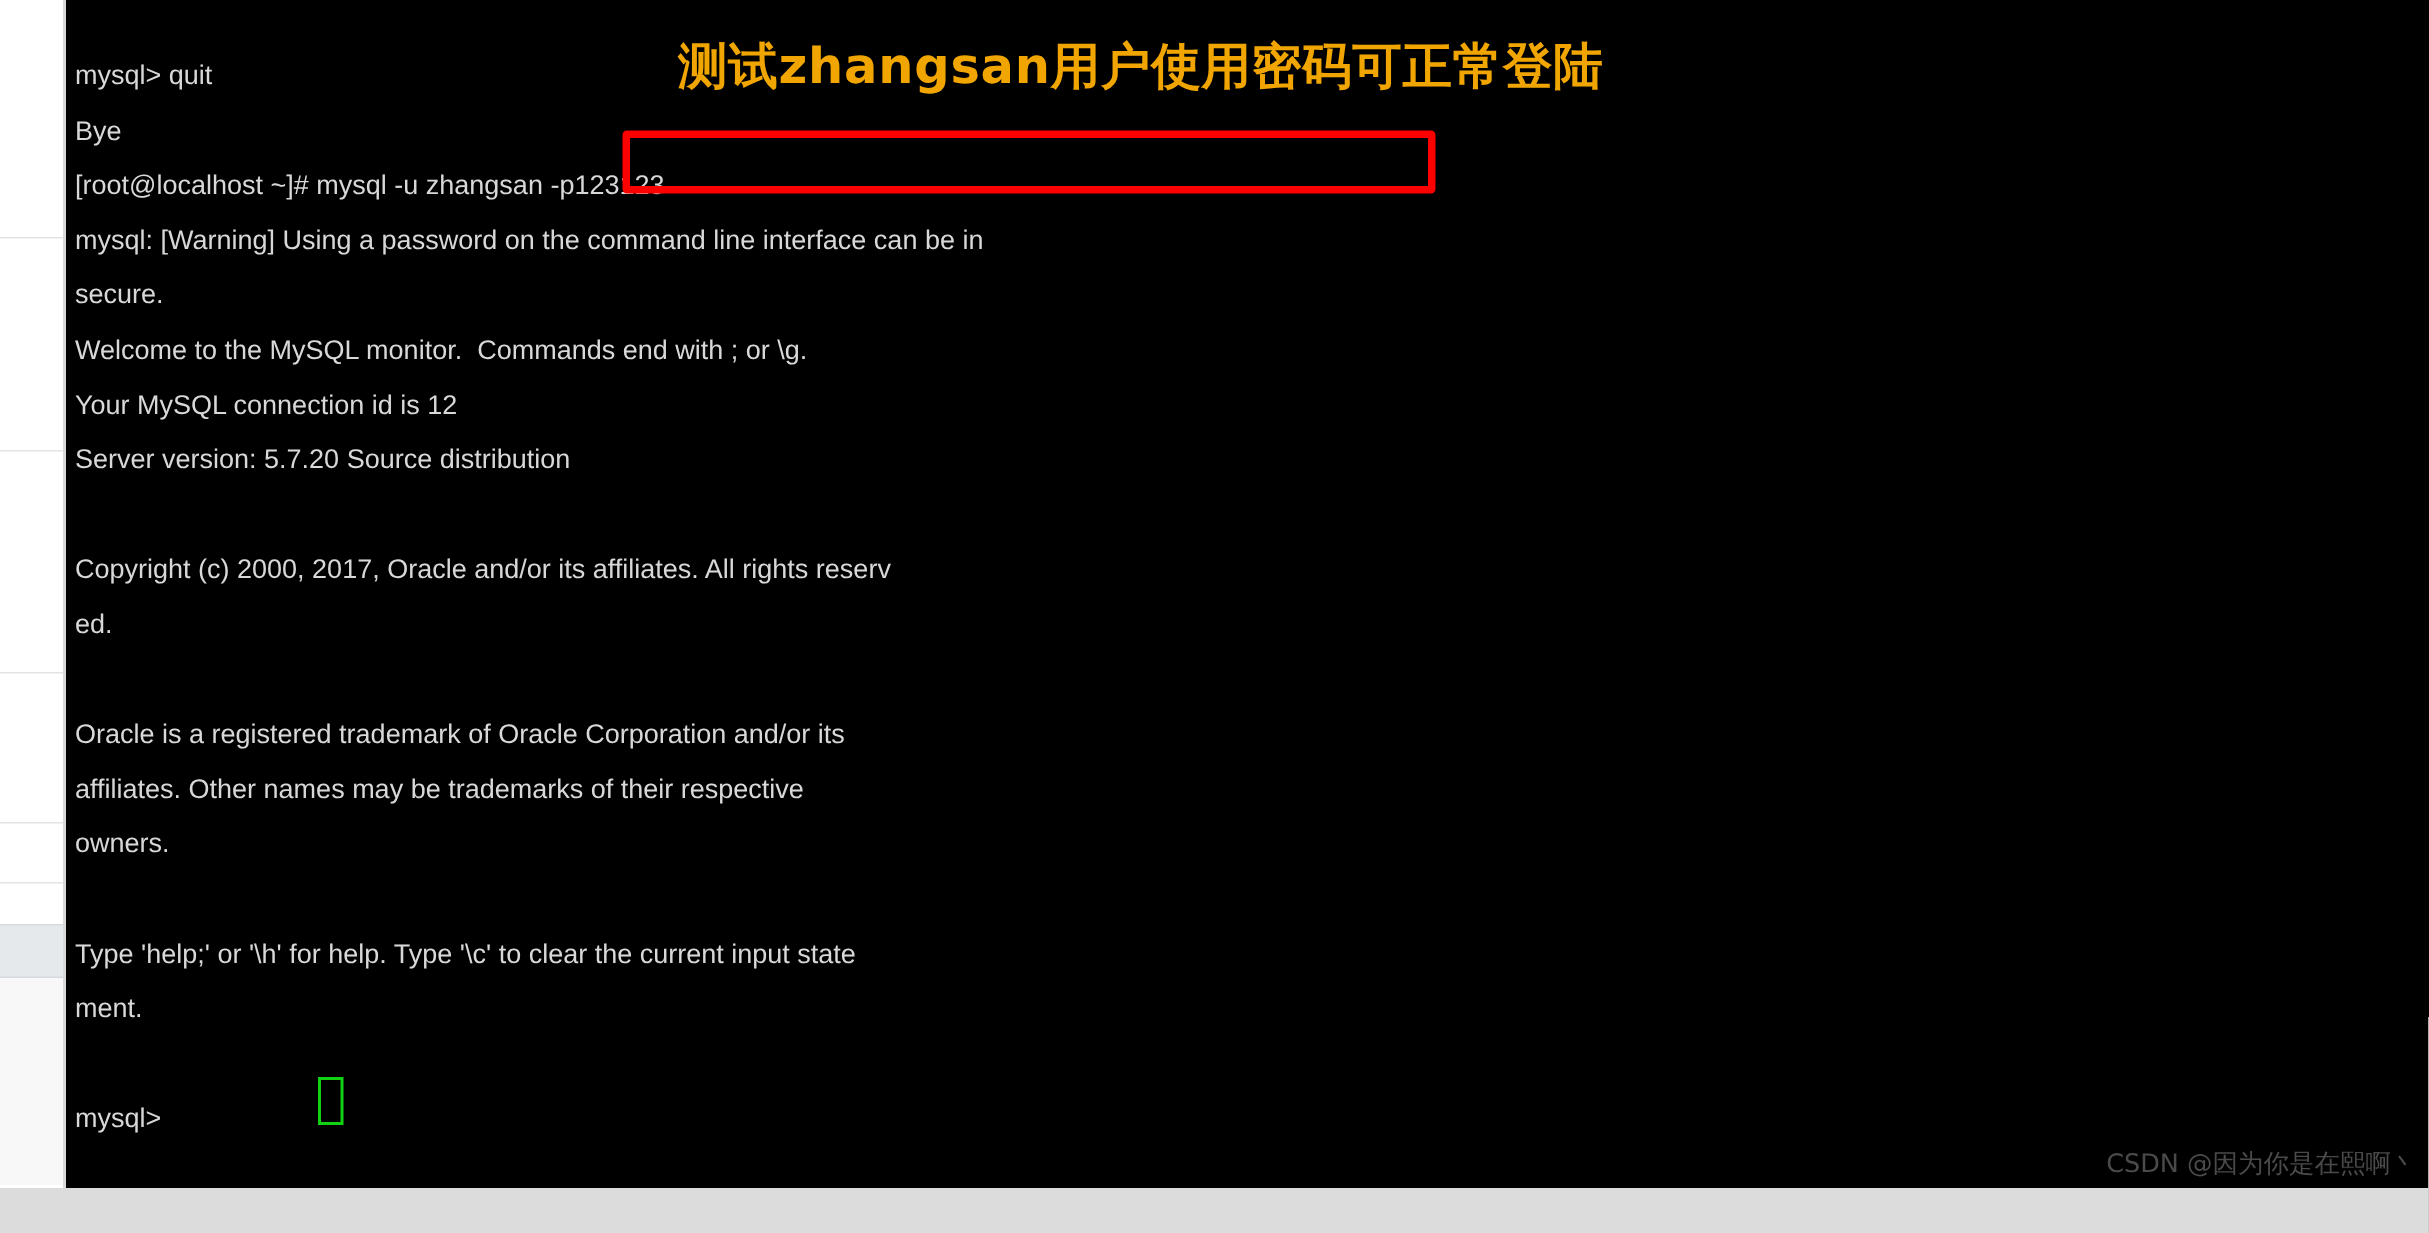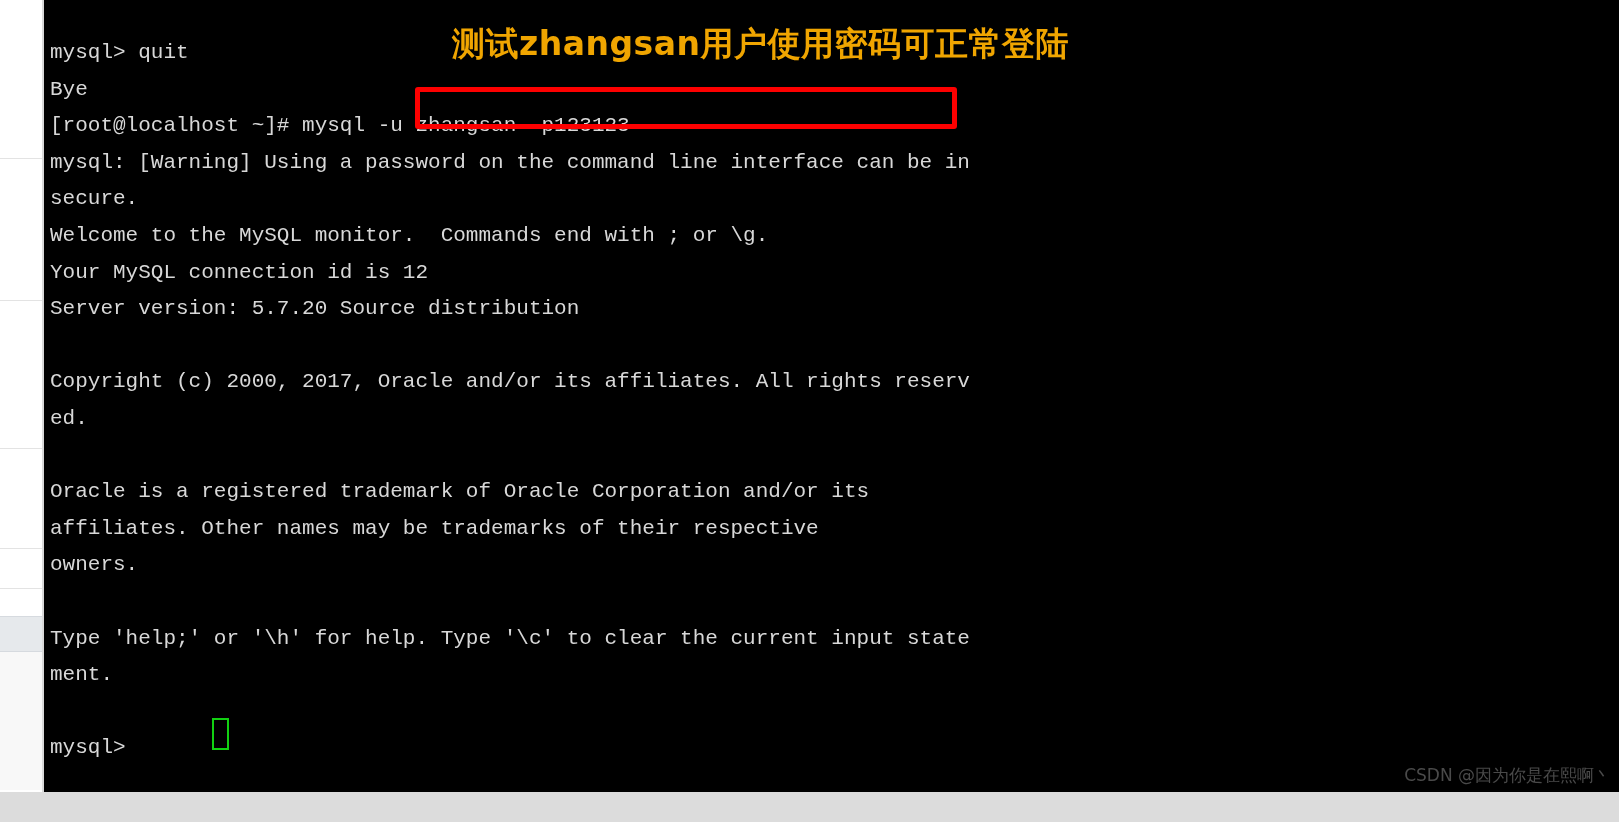--- a/index.html
+++ b/index.html
@@ -70,22 +70,22 @@
     top: 0;
     width: 1575px;
     height: 792px;
     background: #000000;
     overflow: hidden;
   }
   #term-lines {
     position: absolute;
     left: 6px;
     top: 14px;
-    font-family: Liberation Mono, monospace;
-    font-size: 21px;
+    font-family: Liberation Sans, sans-serif;
+    font-size: 18px;
     line-height: 36.6px;
     color: #d8d8d8;
     white-space: pre;
     letter-spacing: 0px;
   }
   .tline { display: block; height: 36.6px; }
   .blank { color: transparent; }
 
   
   #annotation {

